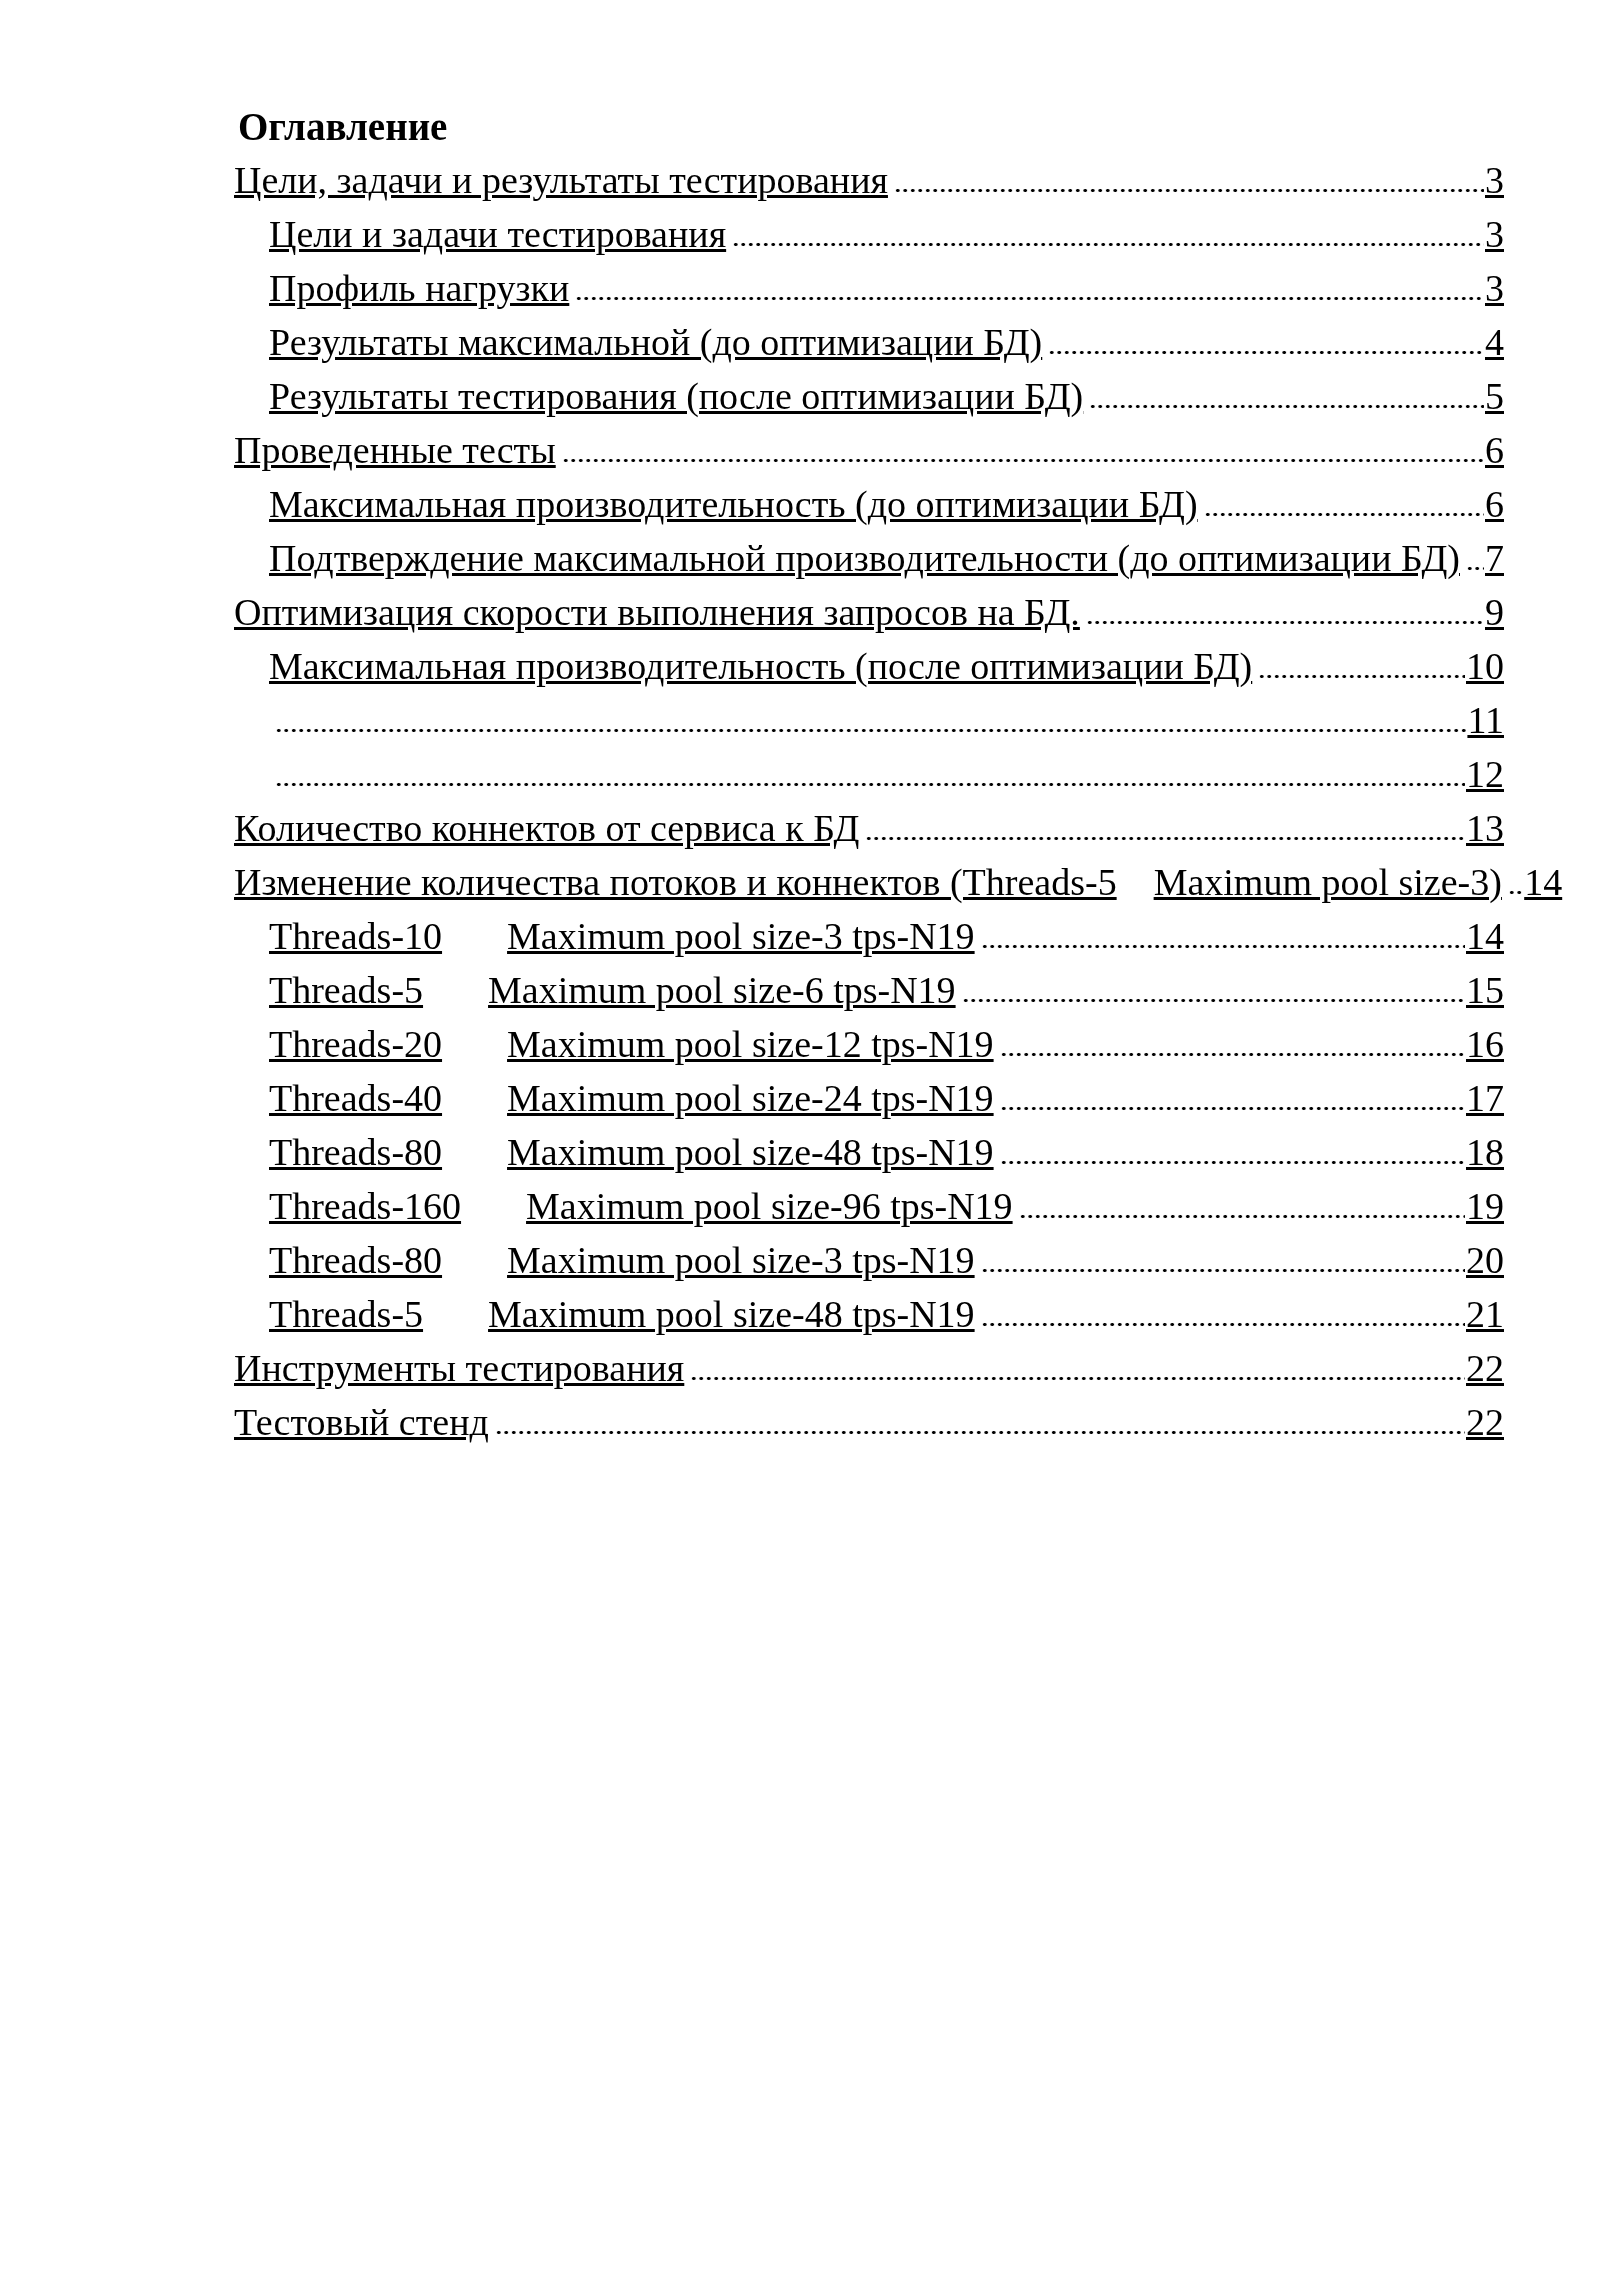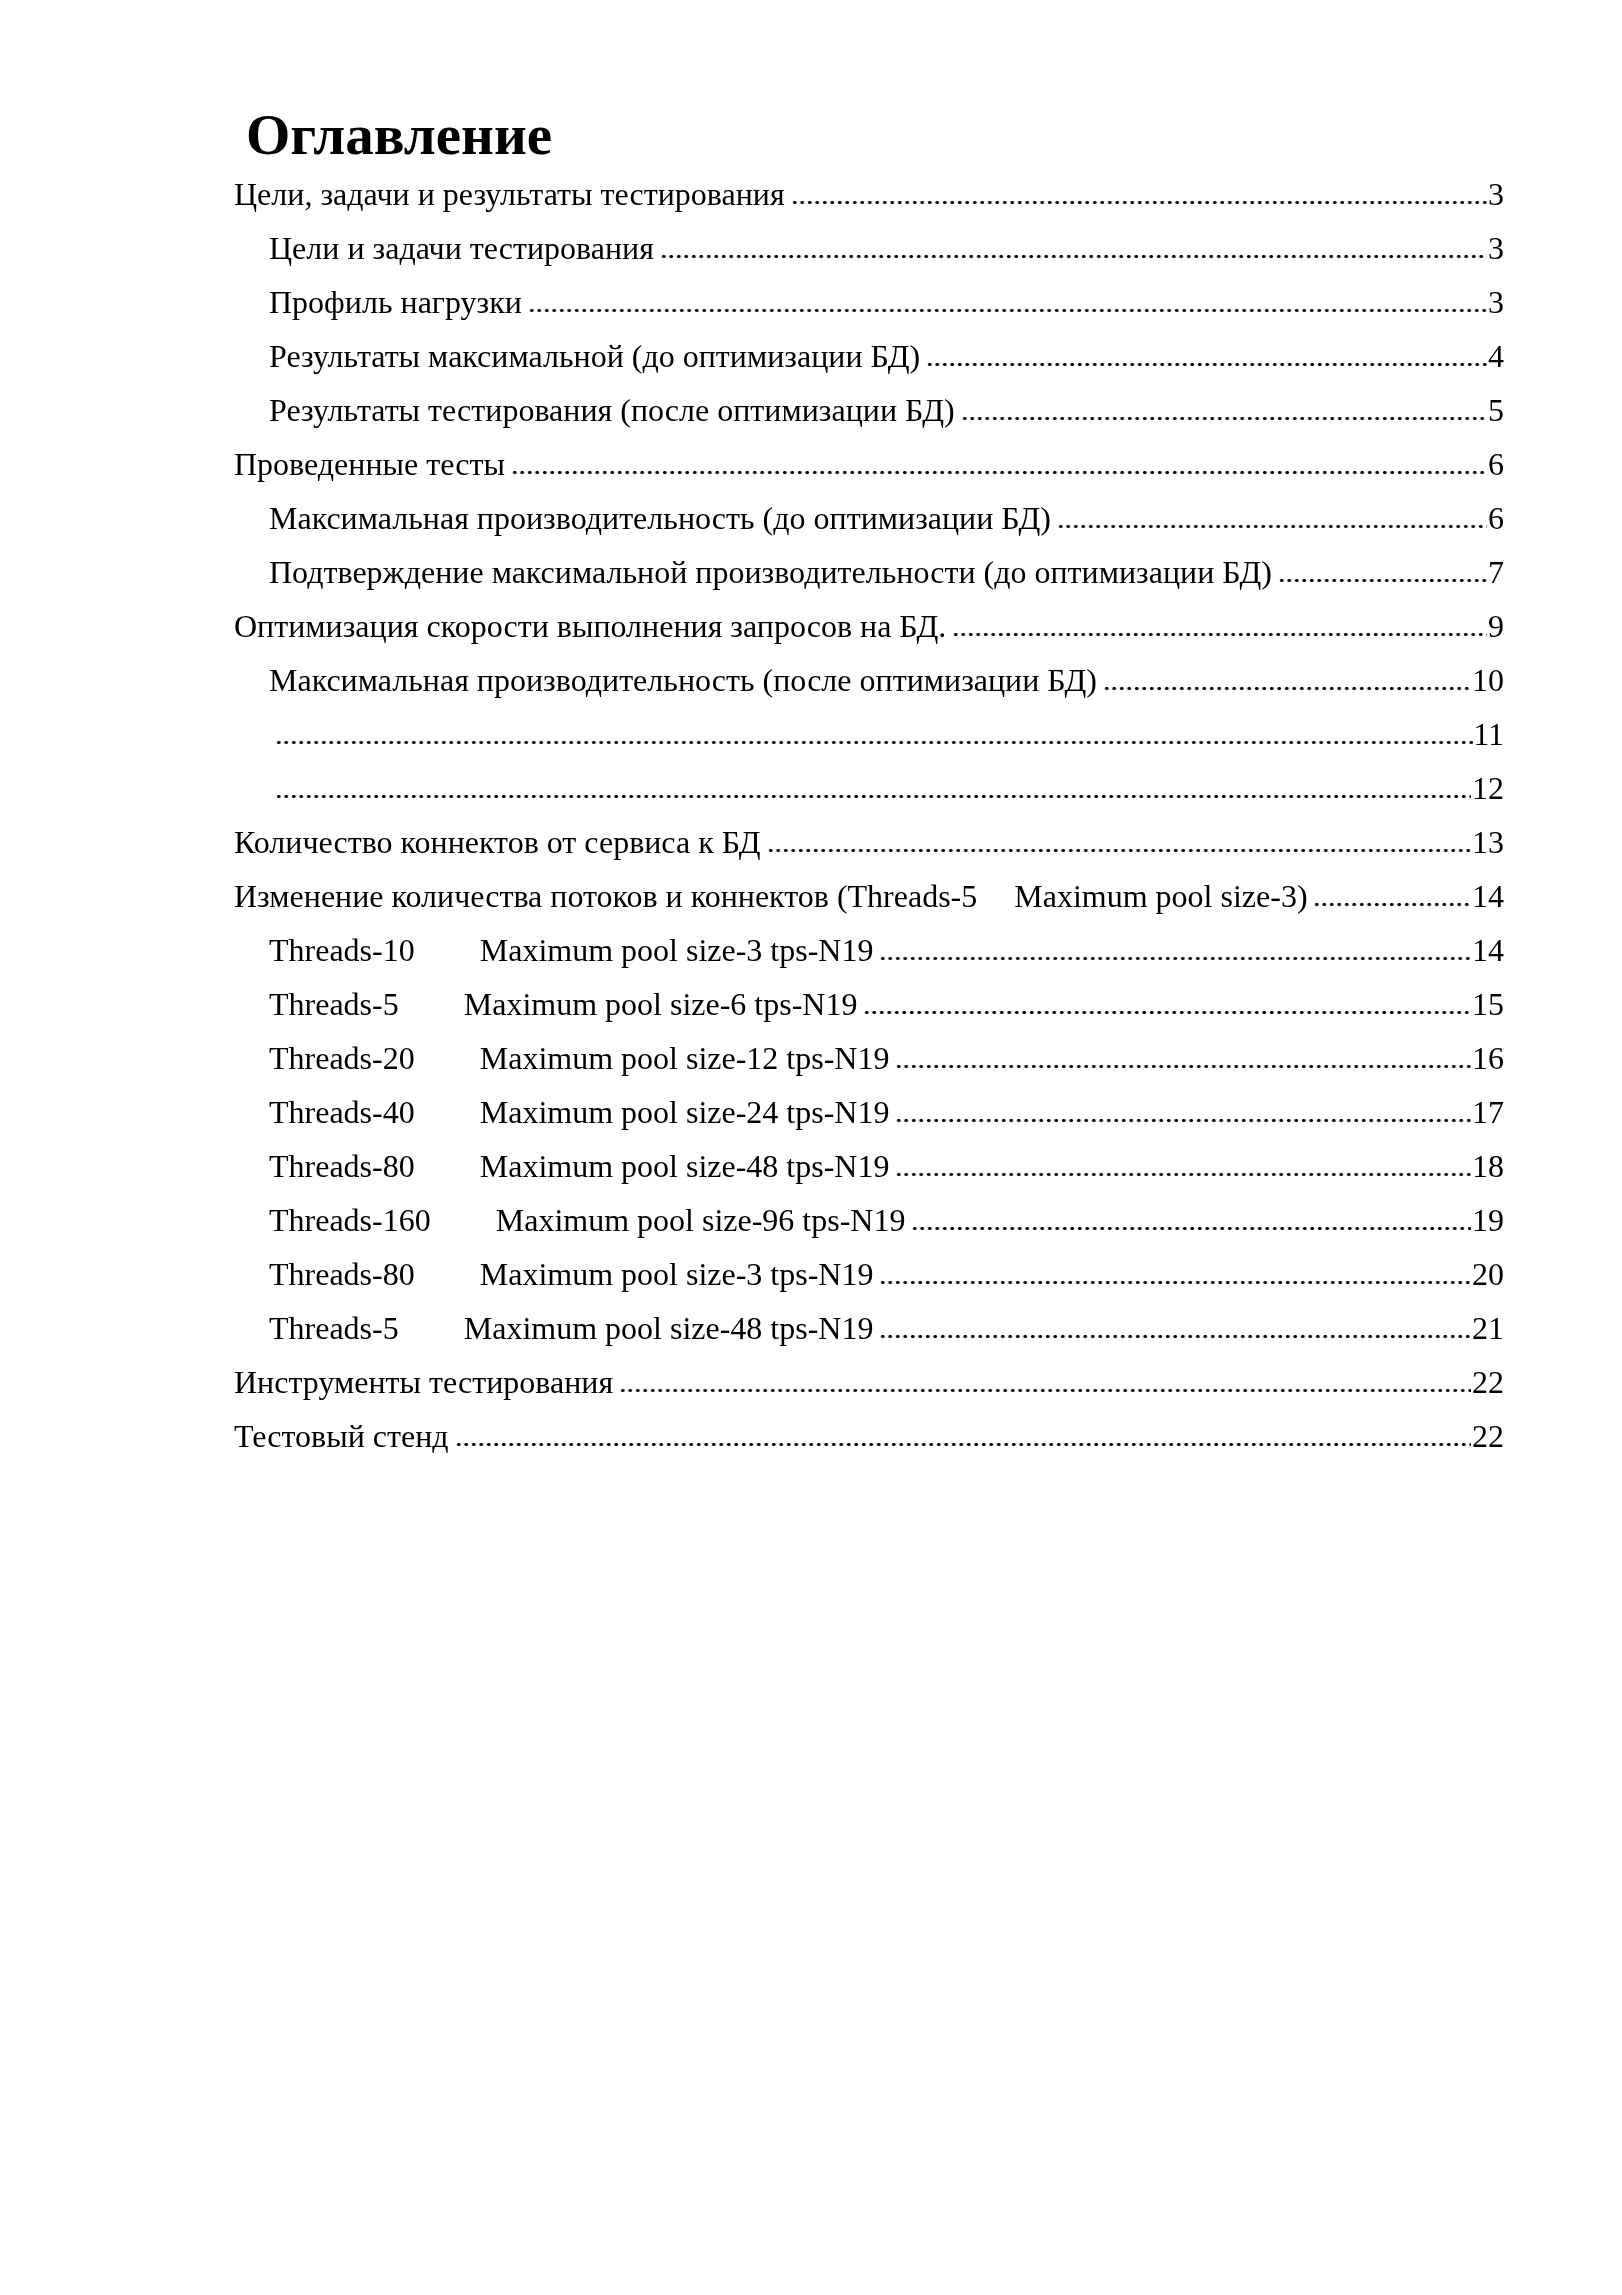--- a/index.html
+++ b/index.html
@@ -11,37 +11,38 @@
     font-family: "Liberation Serif", "DejaVu Serif", serif;
     overflow: hidden;
   }
   * { box-sizing: border-box; }
   .page {
     width: 100%;
     height: 100%;
     padding: 0 118px 0 234px;
   }
   .toc-title {
-    margin: 12px;
+    margin: 4px;
     padding-top: 93px;
-    font-size: 57px;
+    font-size: 39px;
     line-height: 59px;
     font-weight: bold;
     letter-spacing: 0;
   }
   .toc {
     margin-top: 5.9px;
   }
   .toc-row {
     display: flex;
     align-items: baseline;
     height: 54px;
-    font-size: 32px;
+    font-size: 38px;
     line-height: 36px;
     white-space: nowrap;
+    text-decoration: underline;
   }
   .toc-row.lvl2 { padding-left: 35px; }
   .entry-text { flex: 0 0 auto; }
   .tab {
     display: inline-block;
     flex: 0 0 auto;
     height: 0.7px;
   }
   .lvl1 .tab { width: 37px; }
   .lvl2 .tab { width: 65px; }

